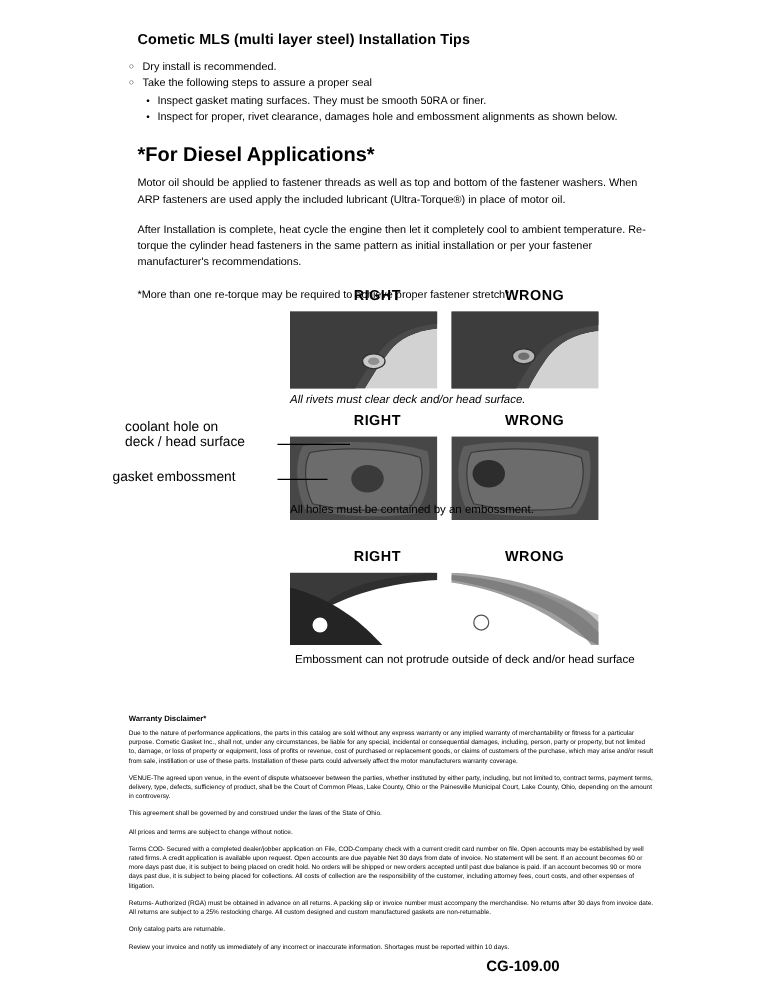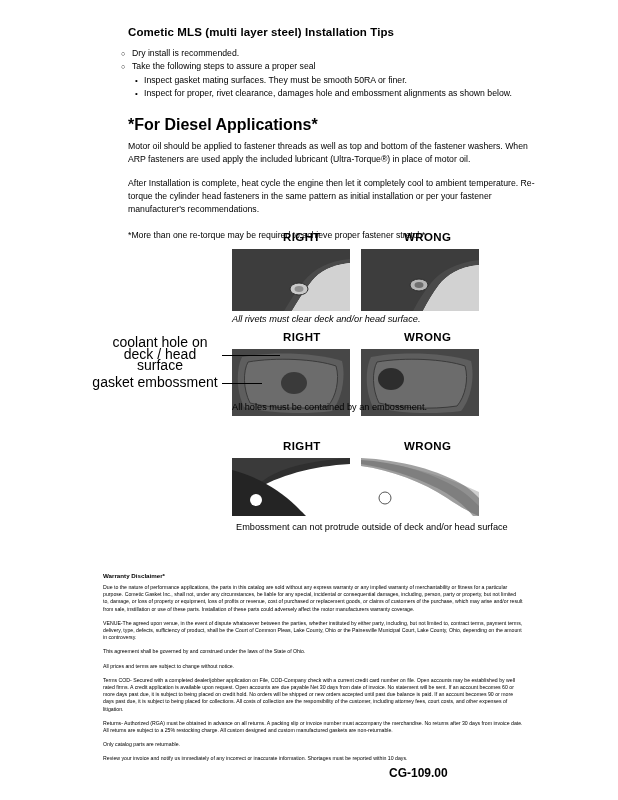--- a/index.html
+++ b/index.html
@@ -20,21 +20,20 @@
     width: 618px;
     height: 800px;
     padding: 0;
     box-sizing: border-box;
   }
   .content {
     position: absolute;
     left: 103px;
     top: 26px;
     width: 420px;
-    margin-left: 18px;
   }
   h1.title {
     font-size: 11.5px;
     font-weight: bold;
     margin: 0 0 9px 7px;
     letter-spacing: 0.1px;
   }
   .bullet-list {
     margin: 0;
     padding: 0;
@@ -109,23 +108,23 @@
     font-size: 9.2px;
     line-height: 12px;
   }
   .panel {
     position: absolute;
     background: #ffffff;
     overflow: hidden;
   }
   .callout {
     position: absolute;
-    font-size: 14px;
+    font-size: 11px;
     line-height: 11.5px;
-    text-align: center;
+    text-align: left;
   }
   .leader {
     position: absolute;
     background: #000;
     height: 1px;
   }
 
   
   .warranty {
     position: absolute;

